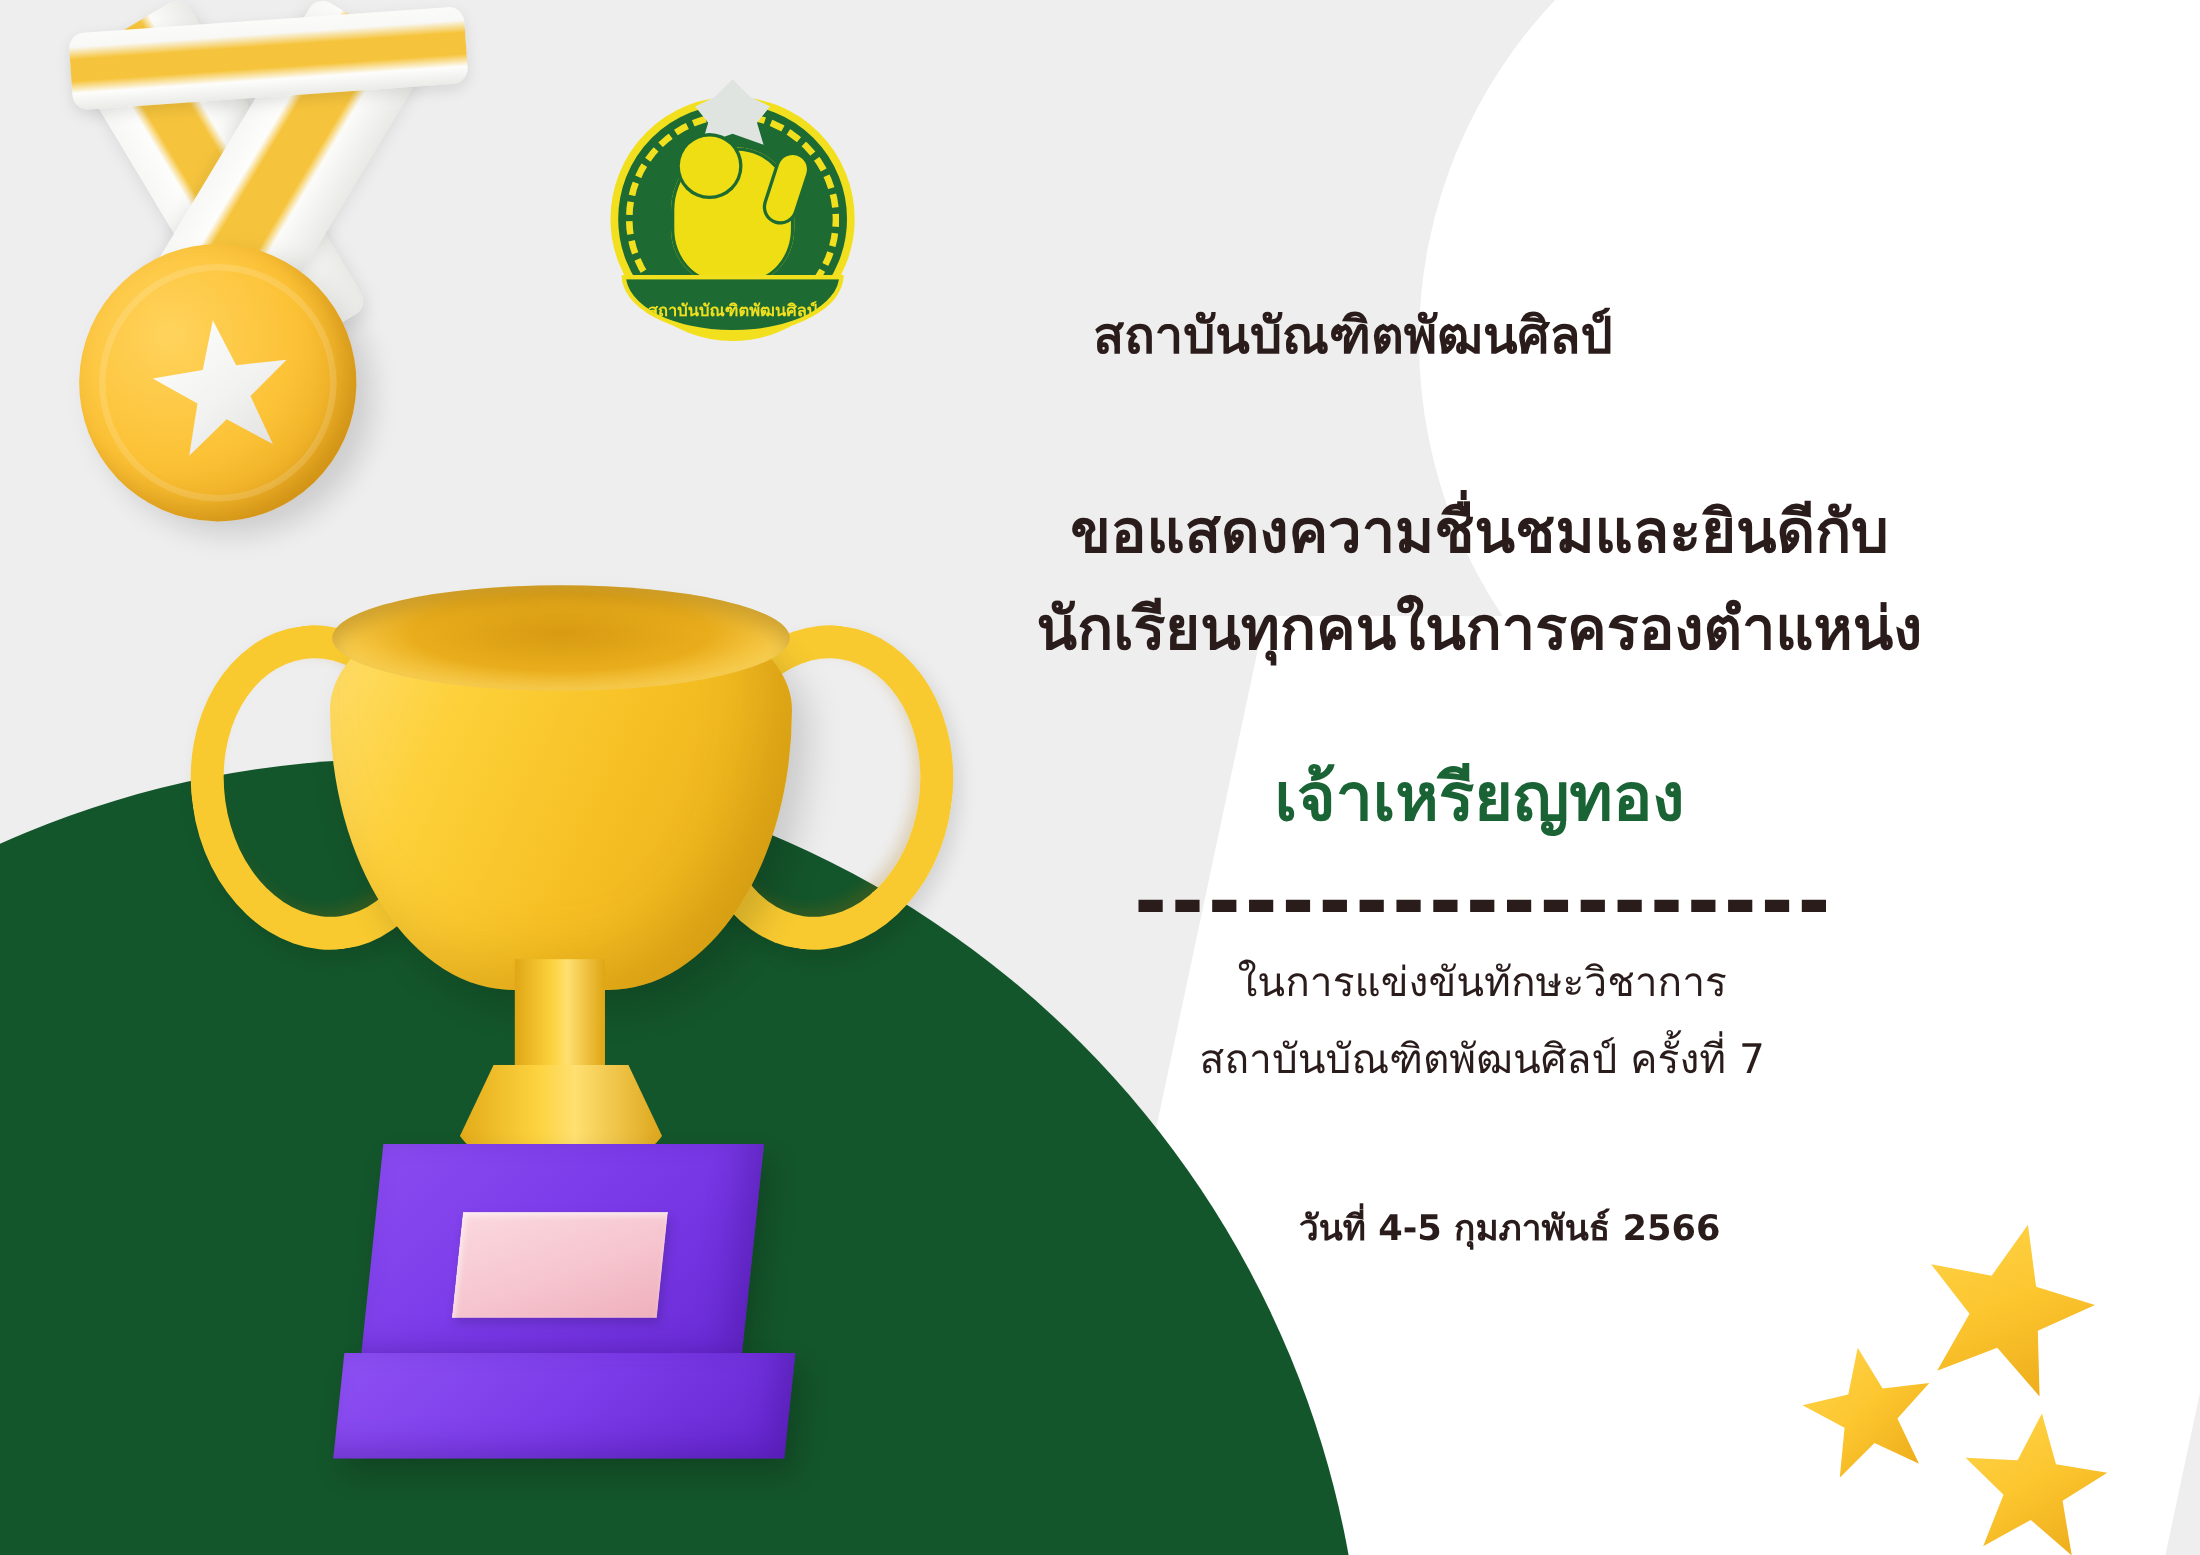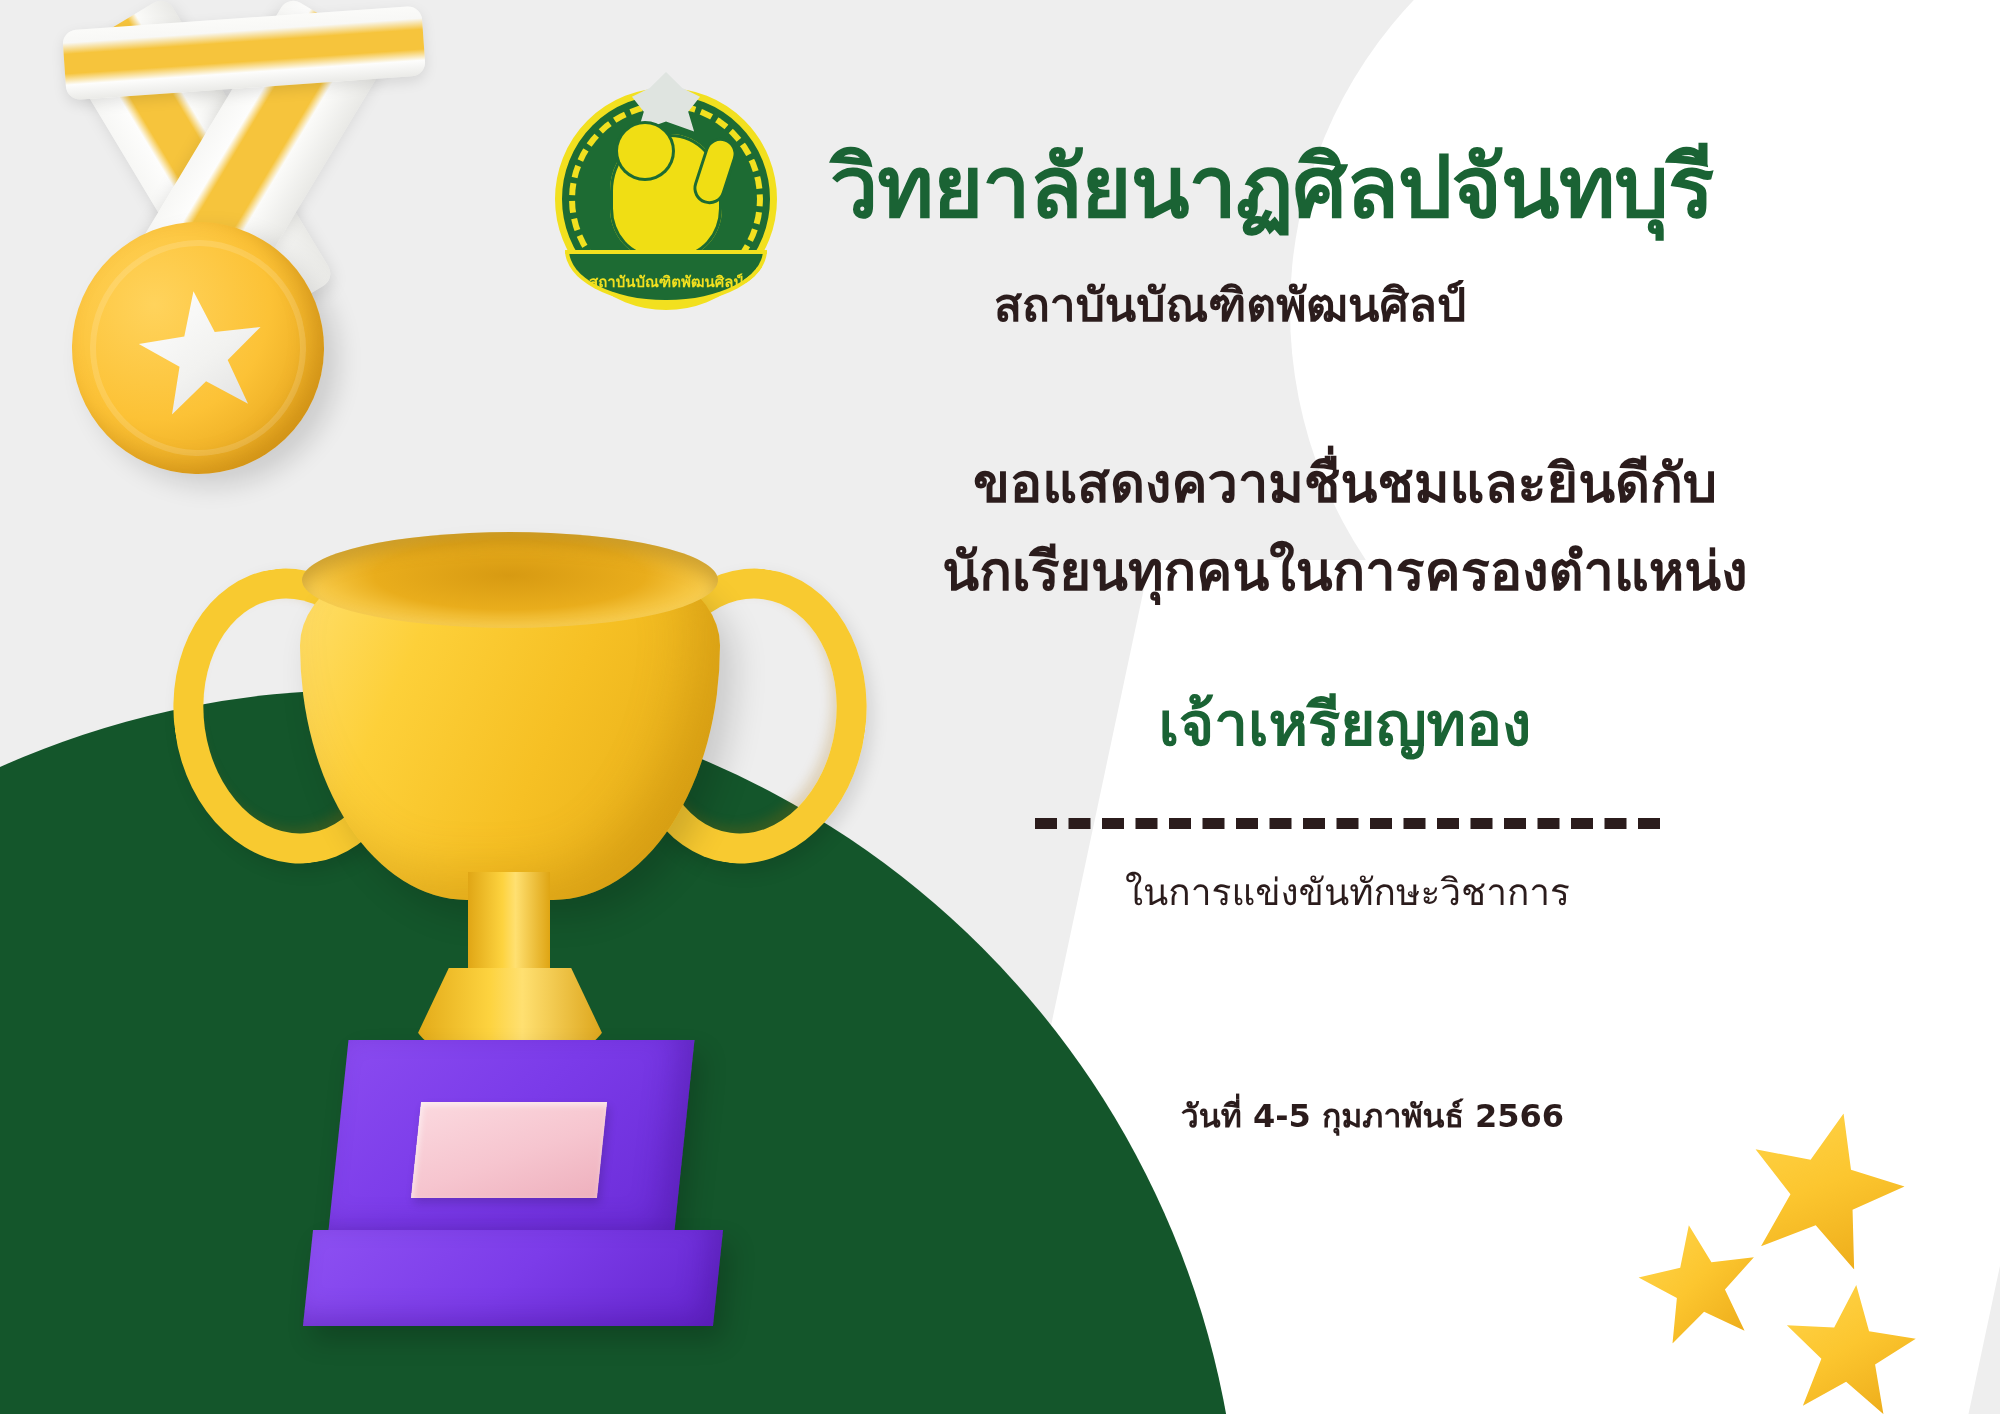--- a/index.html
+++ b/index.html
@@ -357,34 +357,34 @@
   <div class="seal">
     <div class="seal-outer"></div>
     <div class="seal-inner-ring"></div>
     <div class="seal-crest"></div>
     <div class="seal-figure"></div>
     <div class="seal-banner">สถาบันบัณฑิตพัฒนศิลป์</div>
   </div>
 
   <div class="text-area">
 
-    <div class="org-title">วิทยาลัยนาฏศิลปจันทบุรี</div>
 
     <div class="org-subtitle">สถาบันบัณฑิตพัฒนศิลป์</div>
 
     <div class="congrats-line congrats-1">ขอแสดงความชื่นชมและยินดีกับ</div>
 
     <div class="congrats-line congrats-2">นักเรียนทุกคนในการครองตำแหน่ง</div>
 
     <div class="award-title">เจ้าเหรียญทอง</div>
 
     <div class="dashed-rule"></div>
 
     <div class="detail-line detail-1">ในการแข่งขันทักษะวิชาการ</div>
 
+    <div class="detail-line detail-2">สถาบันบัณฑิตพัฒนศิลป์  ครั้งที่ 7</div>
 
 
     <div class="date-line">วันที่ 4-5 กุมภาพันธ์ 2566</div>
   </div>
 
   <div class="star3d star-big"></div>
   <div class="star3d star-small"></div>
   <div class="star3d star-mid"></div>
 
 </div>

